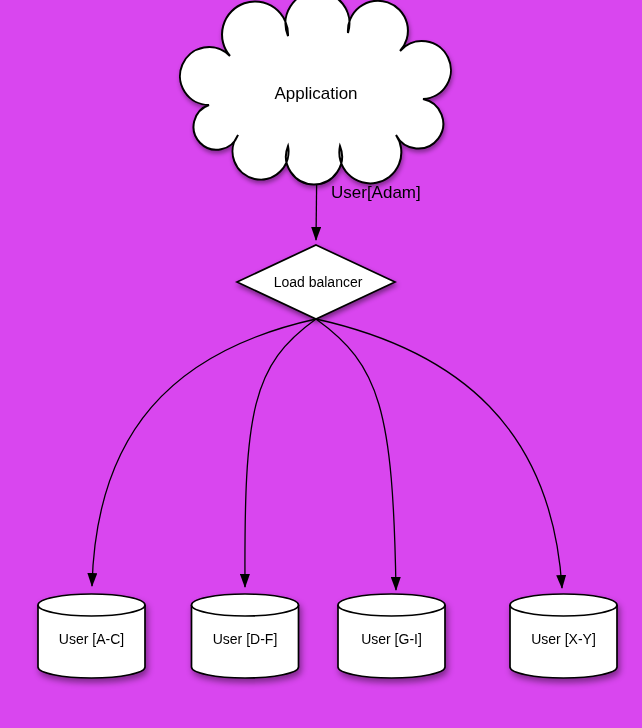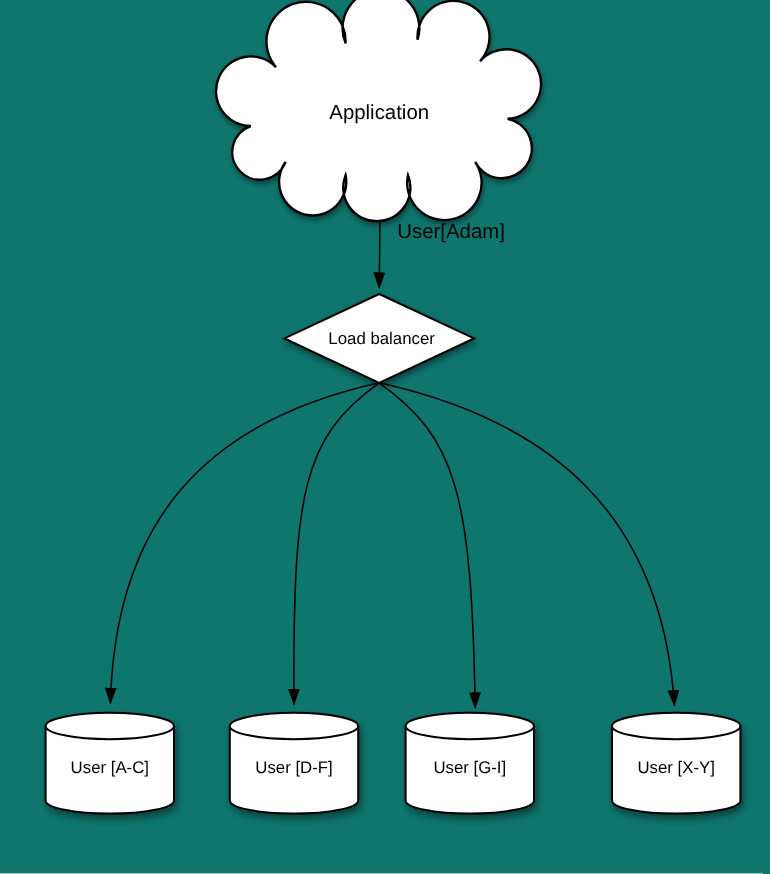--- a/index.html
+++ b/index.html
@@ -4,21 +4,21 @@
 <style>
   html, body {
     margin: 0;
     padding: 0;
     background: #ffffff;
   }
   .page {
     position: relative;
     width: 642px;
     height: 728px;
-    background: #0f766e;
+    background: #d946ef;
     overflow: hidden;
     text-decoration: underline;
   }
   svg {
     display: block;
     width: 642px;
     height: 728px;
   }
   .shape {
     fill: #ffffff;

